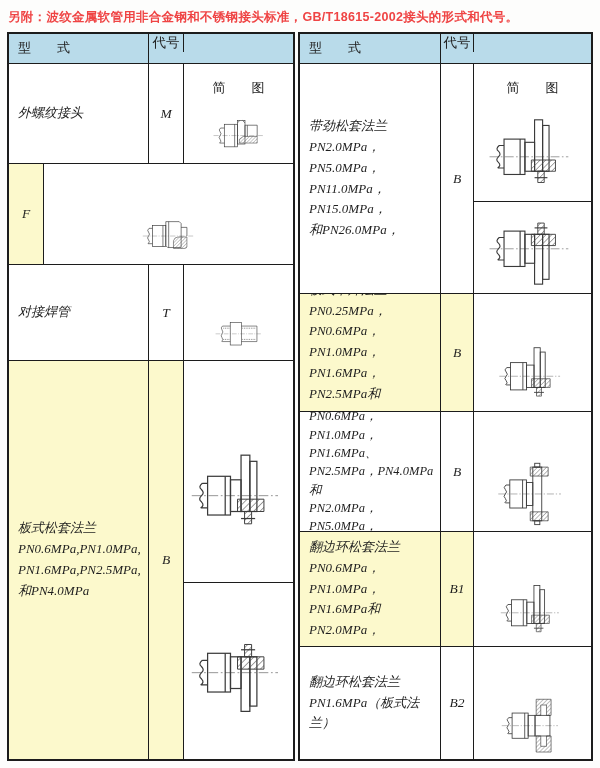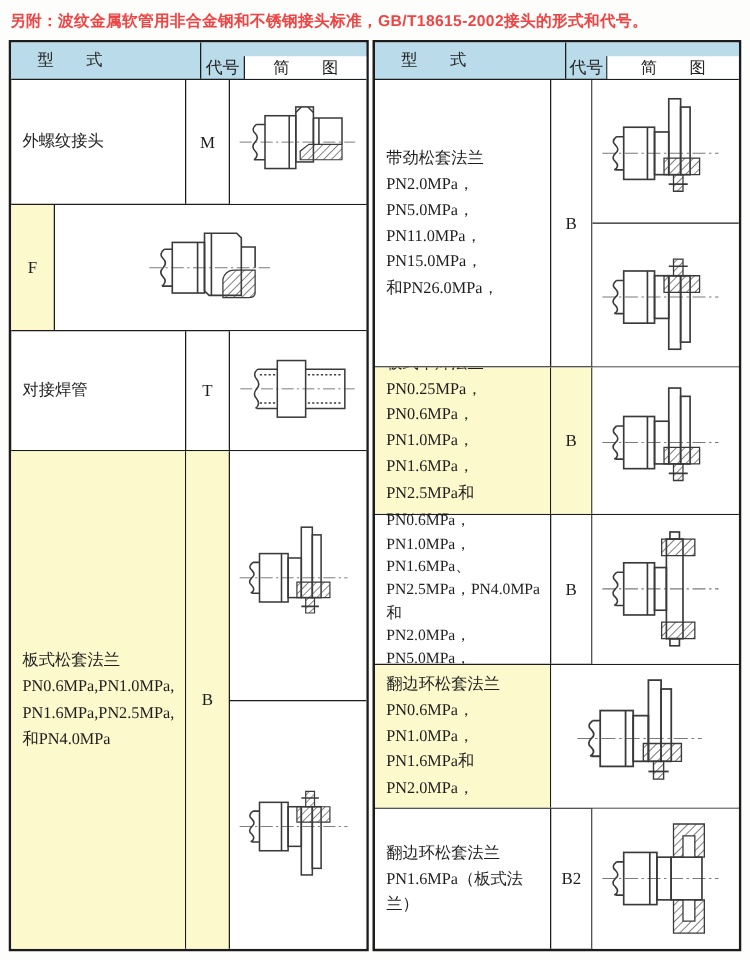--- a/index.html
+++ b/index.html
@@ -26,39 +26,38 @@
   }
   .tbl.left  { width: 288px; }
   .tbl.right { width: 295px; }
 
   .hrow, .row { display: flex; border-bottom: 1.5px solid var(--bd, #1c1c1c); }
   .row:last-child { border-bottom: none; }
 
   .hrow {
     height: 30px;
     background: var(--header-bg, #b9dbea);
-    align-items: flex-end;
+    align-items: flex-start;
     flex: 0 0 auto;
-    padding-left: 12px;
   }
   .hc {
     display: flex; align-items: center; justify-content: center;
     font-size: 13px; color: #222;
   }
 
   .cell { border-right: 1.5px solid var(--bd, #1c1c1c); min-width: 0; }
   .cell:last-child { border-right: none; }
 
   .tbl.left  .cell.type { width: 140px; }
   .tbl.left  .cell.code { width: 35px;  }
   .tbl.right .cell.type { width: 141px; }
   .tbl.right .cell.code { width: 33px;  }
-  .cell.diag { flex: 1; display: flex; flex-direction: column; background: #fff; }
-
-  .row { flex: 0 0 auto; }
+  .cell.diag { flex: 1; display: flex; flex-direction: column; background: #fff; margin-top: 45px; }
+
+  .row { flex: 0 0 auto; font-style: italic; }
   .row.grow { flex: 1 1 auto; }
   .row.hl .cell.type, .row.hl .cell.code { background: var(--hl-bg, #fcf9cc); }
 
   .cell.type {
     display: flex; align-items: center; justify-content: flex-start;
     padding: 4px 5px 4px 9px;
     font-size: 13px; line-height: 1.6;
     white-space: pre-line;
     overflow: hidden;
   }
@@ -305,20 +304,21 @@
   </svg>
             </div>
           </div>
       </div>
     </div>
 
     <div class="row hl" style="height:115px">
       <div class="cell type">翻边环松套法兰
 PN0.6MPa，PN1.0MPa，
 PN1.6MPa和PN2.0MPa，</div>
+      <div class="cell code">B1</div>
       <div class="cell diag">
         <div class="dsub">
             <div class="dwrap">
               <svg viewBox="0 0 110 100">
     <line class="cl" x1="2" y1="52" x2="100" y2="52"></line>
     <path class="ln" d="M14,38 q-5,4 -1,7 q4,4 0,7 q-4,4 0,7 q4,4 -1,7 M14,38 H20 M13,66 H20"></path>
     <rect class="ln" x="20" y="30" width="26" height="44"></rect>
     <line class="ln" x1="40" y1="30" x2="40" y2="74"></line>
     <rect class="ln" x="46" y="34" width="12" height="36"></rect>
     <rect class="ln" x="58" y="6" width="10" height="64"></rect>

